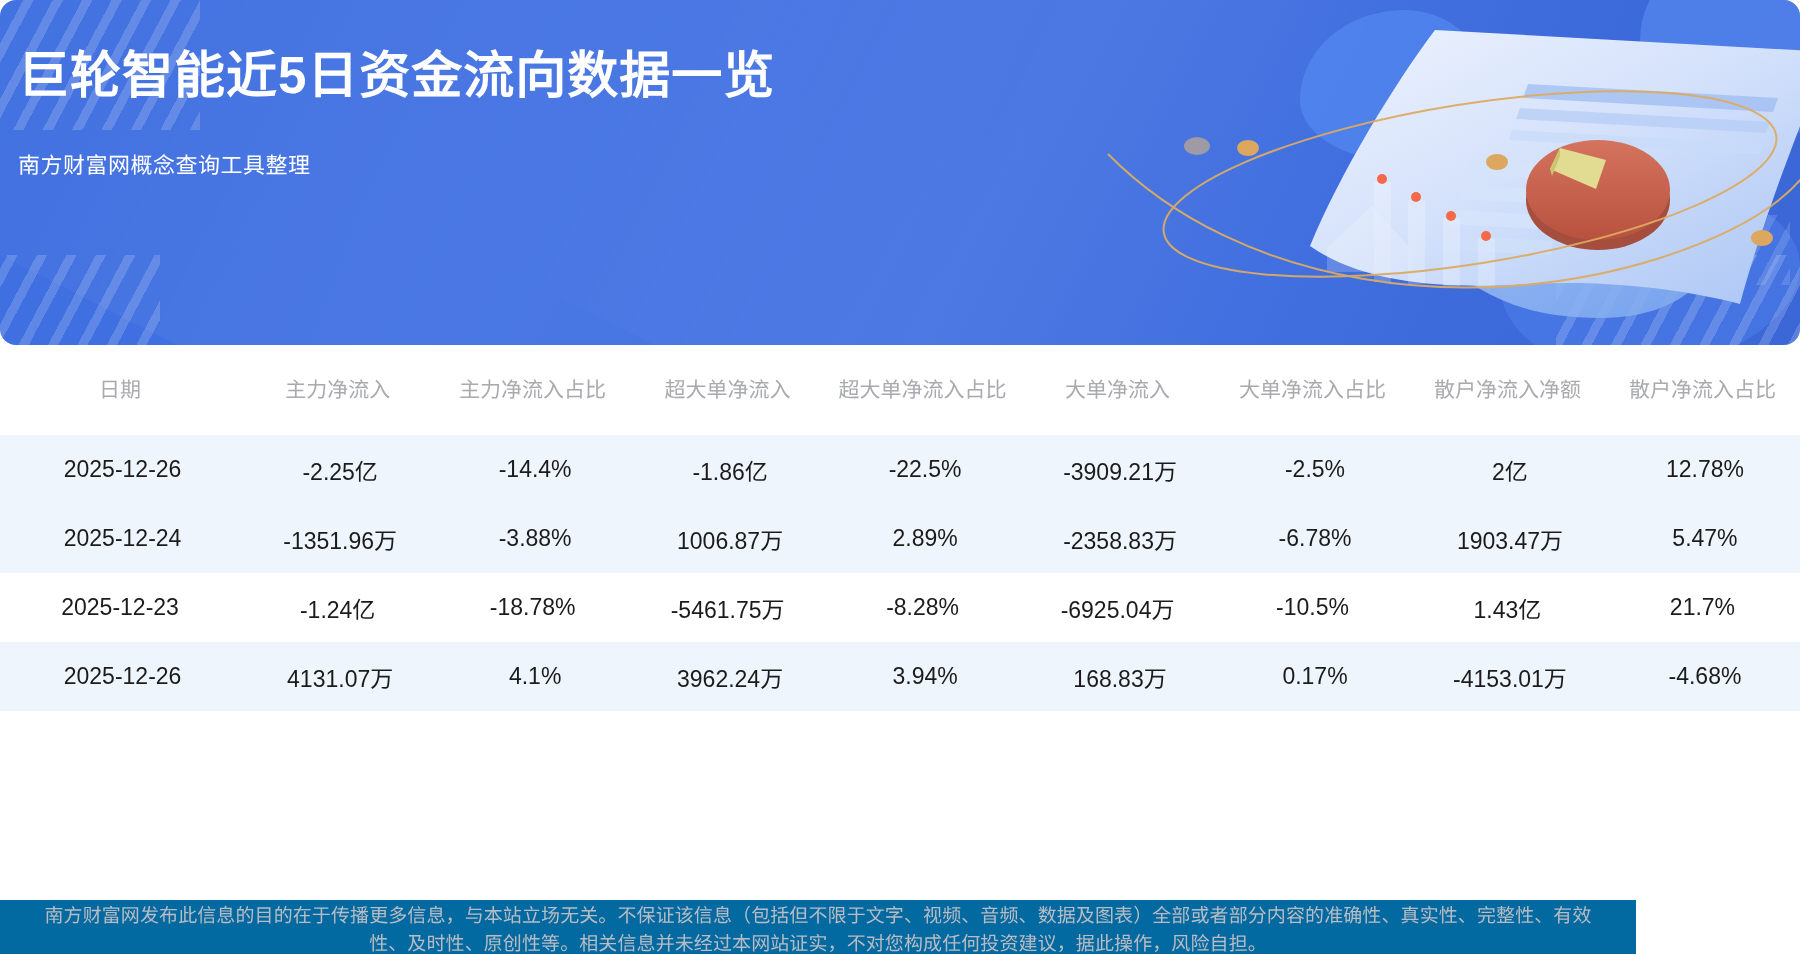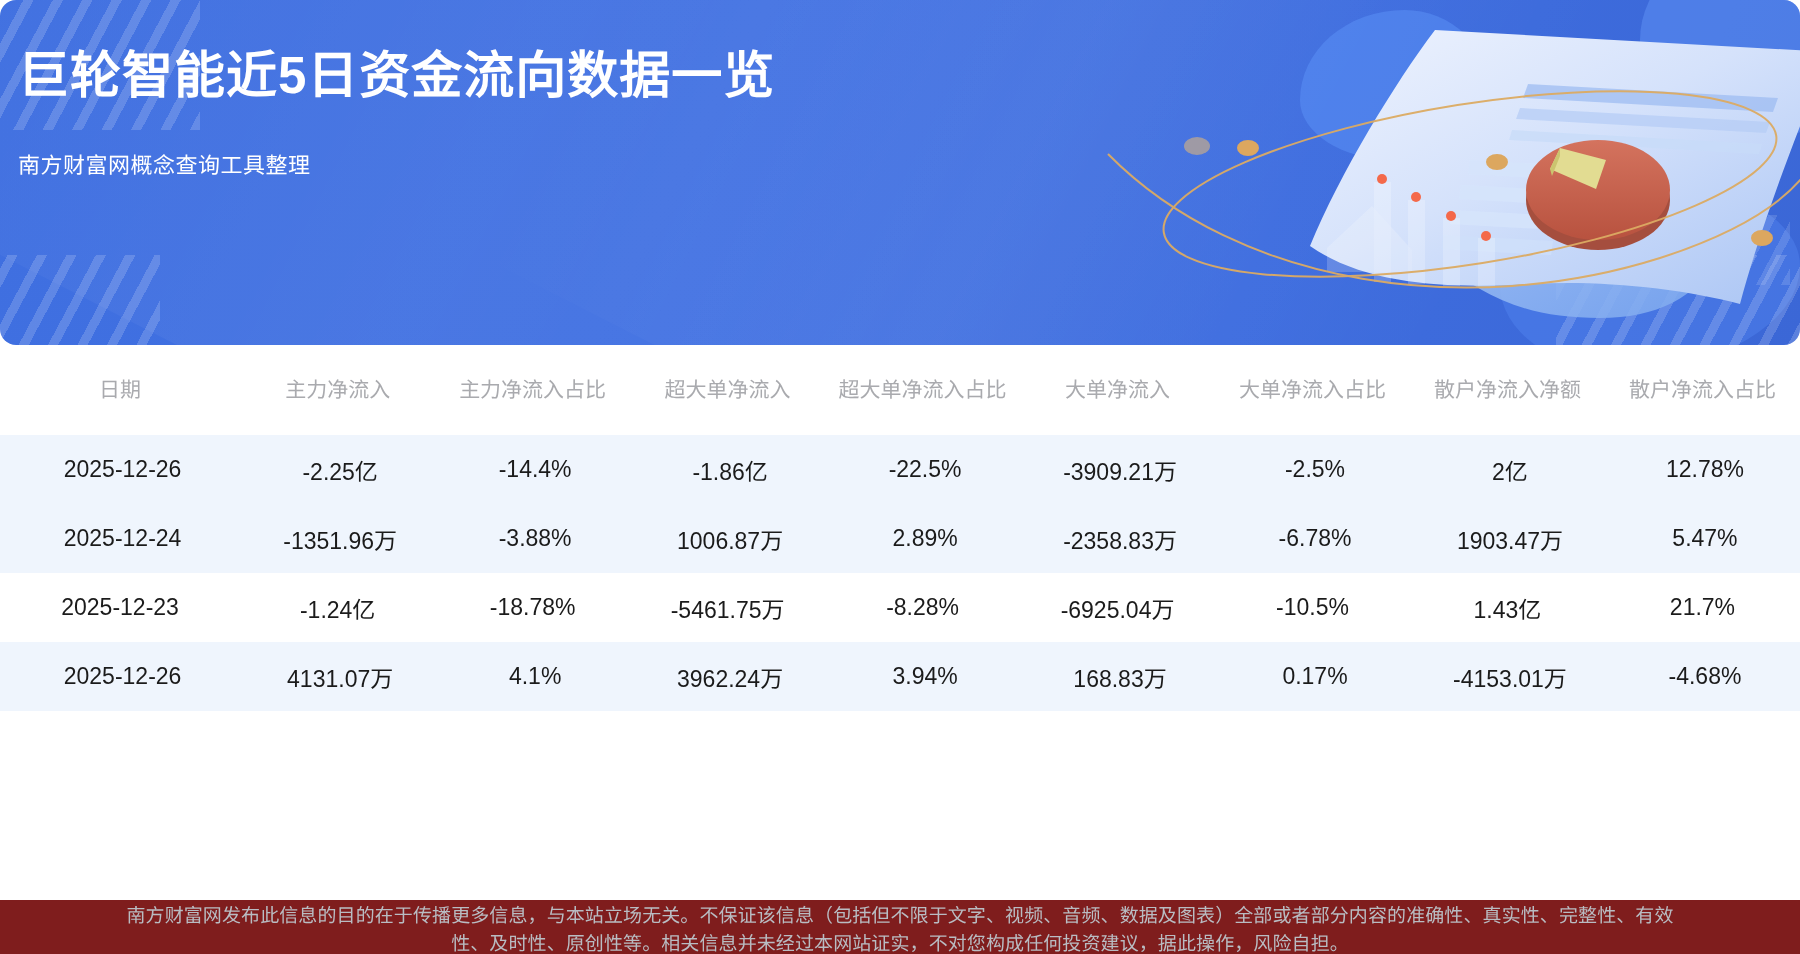--- a/index.html
+++ b/index.html
@@ -136,23 +136,23 @@
     position:absolute; left:0px; top:64px;
     font-size:70px;
     font-family:"Liberation Serif","DejaVu Serif",serif;
     font-style:italic;
     color:rgba(242,214,170,0.50);
     white-space:nowrap;
   }
 
   
   .footer {
-    width:1800px; height:54px;
+    width:1636px; height:54px;
     padding-top:2px;
-    background:#7f1d1d;
+    background:#0369a1;
     text-align:center;
   }
   .footer-line {
     font-size:19px;
     color:#b9bcc2;
     line-height:1.45;
     letter-spacing:0.1px;
     white-space:nowrap;
   }
   .footer-line.l2 { text-align:center; }

